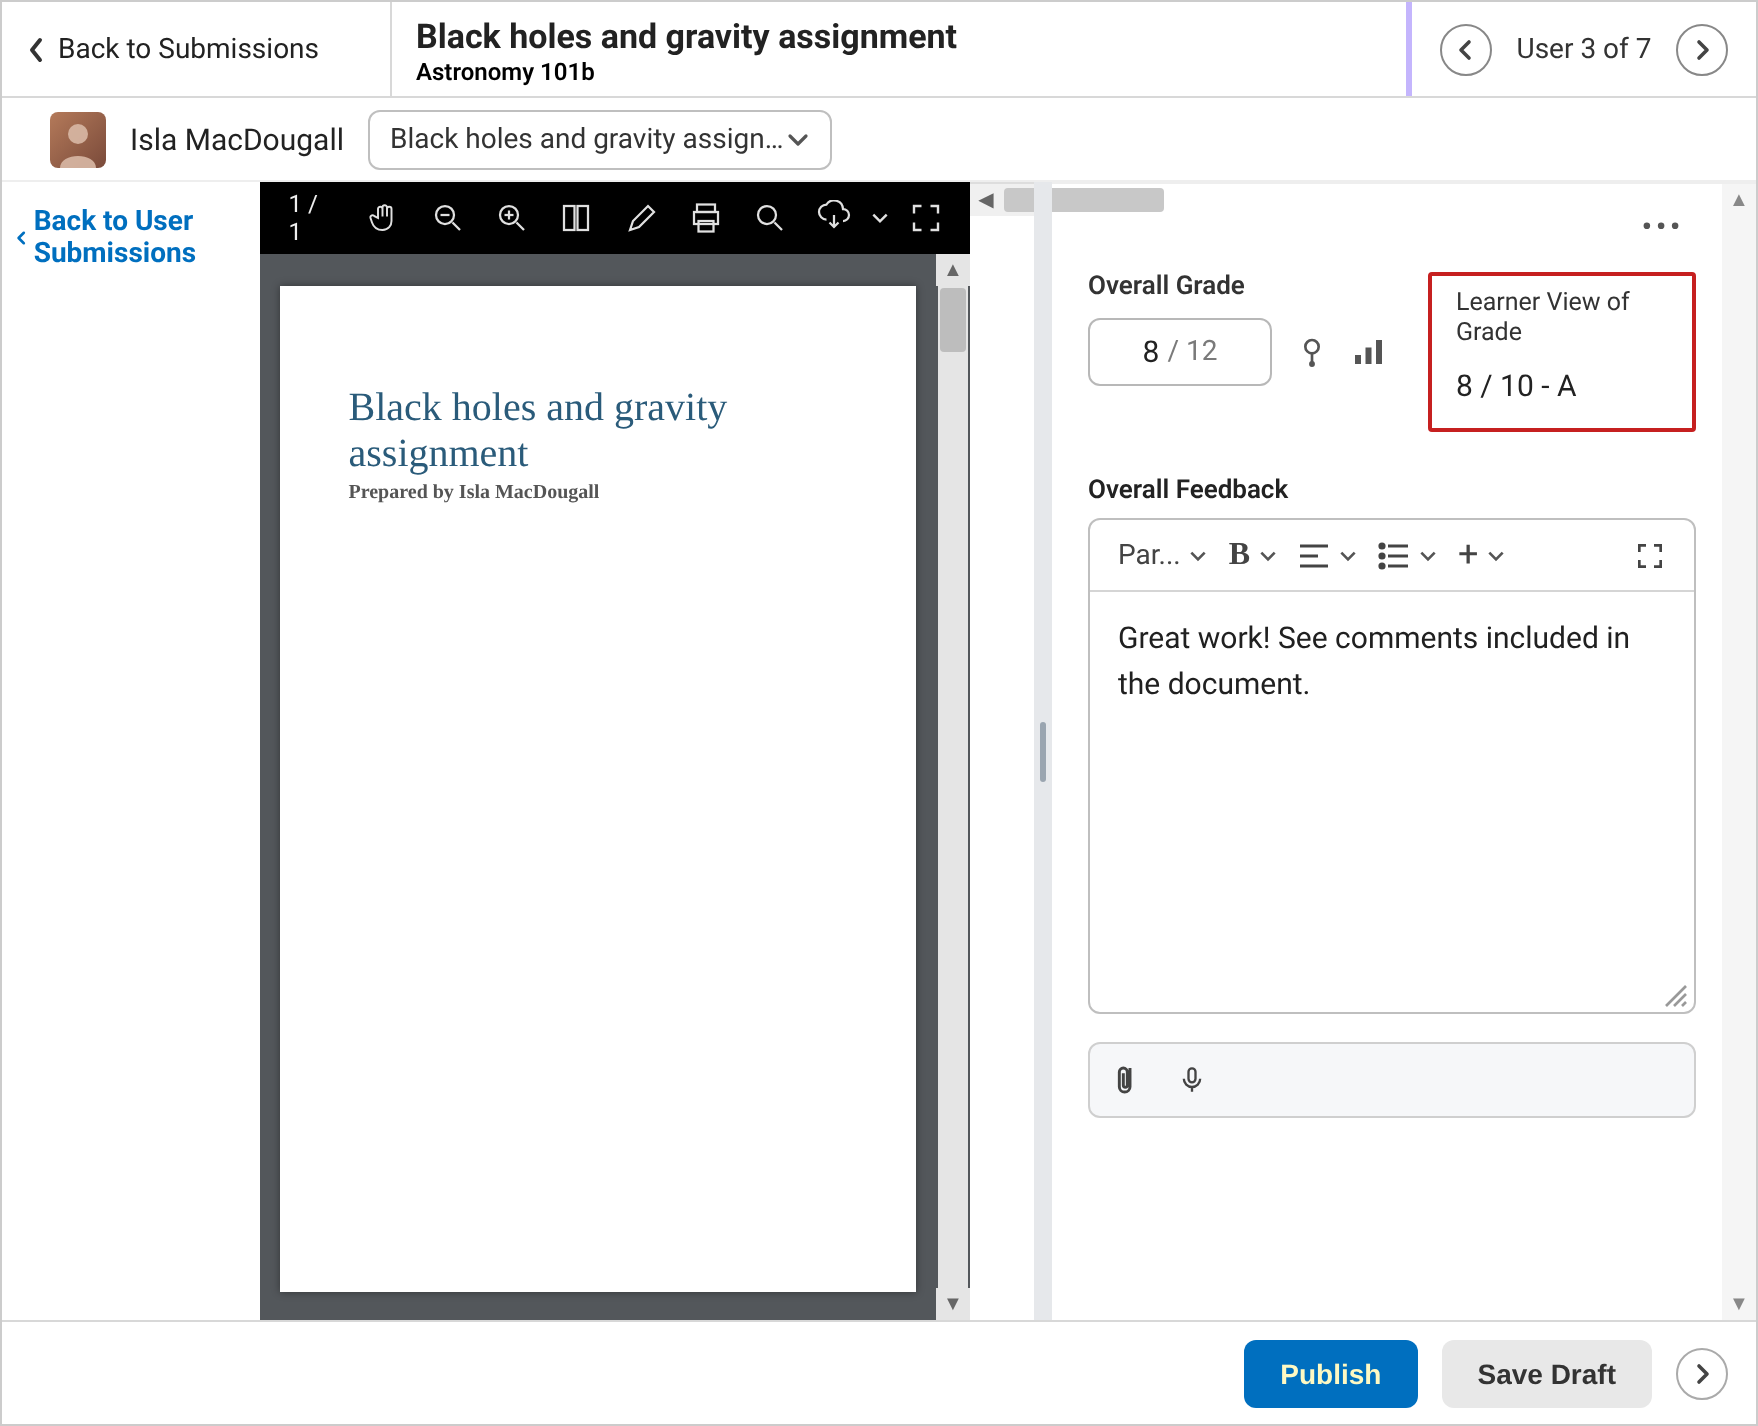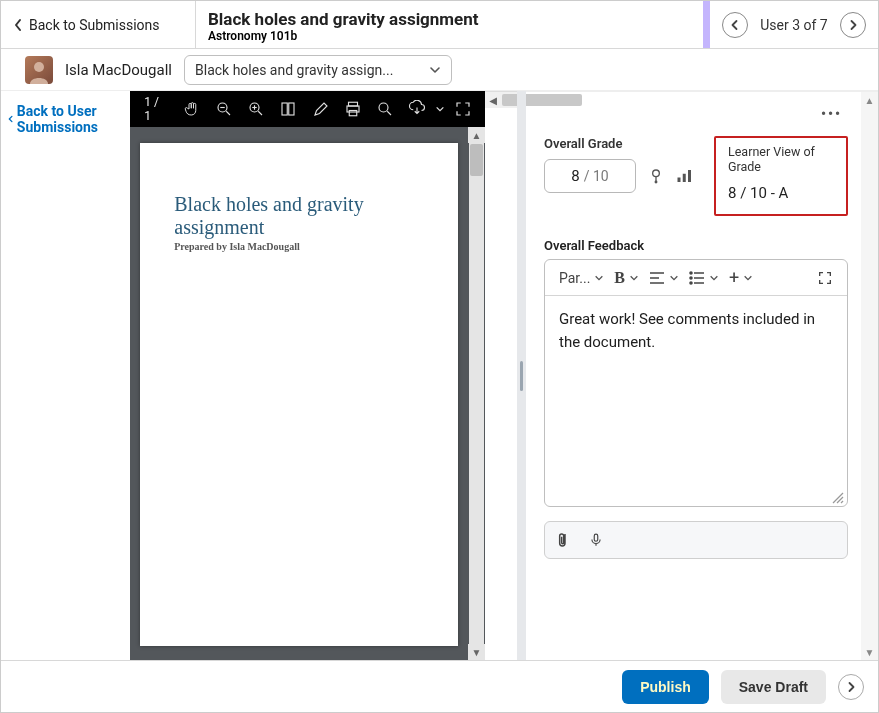--- a/index.html
+++ b/index.html
@@ -6,31 +6,31 @@
   html, body { margin:0; padding:0; font-family: -apple-system, BlinkMacSystemFont, "Segoe UI", Roboto, Arial, sans-serif; font-size:14px; color:#222; background:#fff; }
   .app { width:879px; height:713px; border:1px solid #ccc; display:flex; flex-direction:column; position:relative; overflow:hidden; }
 
   
   .header { display:flex; border-bottom:1px solid #d8d8d8; height:48px; }
   .header-left { width:195px; border-right:1px solid #d8d8d8; display:flex; align-items:center; padding-left:12px; cursor:pointer; }
   .header-left .chev { margin-right:6px; color:#333; }
   .header-mid { flex:1; padding:6px 12px 2px; display:flex; flex-direction:column; justify-content:center; }
   .header-title { font-weight:700; font-size:17px; line-height:1.1; }
   .header-sub { font-size:12px; font-weight:600; color:#000000; }
-  .header-right { width:175px; border-left:7px solid #c4b5fd; display:flex; align-items:center; justify-content:center; gap:12px; }
+  .header-right { width:175px; border-left:3px solid #c4b5fd; display:flex; align-items:center; justify-content:center; gap:12px; }
   .circle-btn { width:26px; height:26px; border:1.5px solid #888; border-radius:50%; display:flex; align-items:center; justify-content:center; cursor:pointer; background:#fff; }
   .circle-btn svg { stroke:#444; }
   .user-count { font-size:14px; color:#333; }
 
   
   .user-row { height:42px; display:flex; align-items:center; padding:0 12px 0 24px; gap:12px; border-bottom:1px solid #eee; }
   .avatar { width:28px; height:28px; border-radius:4px; background:linear-gradient(135deg,#b47a5a 0%,#7a4a3a 100%); display:flex; align-items:center; justify-content:center; font-size:11px; color:#fff; overflow:hidden; }
   .avatar svg{opacity:.9}
   .user-name { font-size:15px; }
-  .assignment-select { border:1px solid #bfbfbf; border-radius:6px; height:30px; width:268px; display:flex; align-items:center; padding:0 10px; justify-content:space-between; cursor:pointer; background:#fff; }
+  .assignment-select { border:1px solid #bfbfbf; border-radius:6px; height:30px; width:232px; display:flex; align-items:center; padding:0 10px; justify-content:space-between; cursor:pointer; background:#fff; }
   .assignment-select span { overflow:hidden; text-overflow:ellipsis; white-space:nowrap; font-size:14px; color:#333; }
 
   
   .main { flex:1; display:flex; min-height:0; position:relative; }
   .left-pane { width:516px; display:flex; flex-direction:row; min-height:0; }
   .right-pane { flex:1; display:flex; flex-direction:column; min-height:0; position:relative; border-top:1px solid #eee; }
   .splitter { width:9px; background:#e6e8eb; position:relative; }
   .splitter::after{content:"";position:absolute;left:3px;top:50%;width:3px;height:30px;background:#9aa5b0;border-radius:2px;transform:translateY(-50%);}
 
   .back-link { padding:12px 6px; }
@@ -259,21 +259,21 @@
     <div class="right-pane">
       <div class="right-content">
         <div class="kebab">•••</div>
 
         <div class="grade-row">
           <div class="grade-col" style="flex:1">
             <div class="grade-label">Overall Grade</div>
             <div class="grade-input-row">
               <div class="grade-box">
                 <span class="score">8</span>
-                <span class="max">/ 10</span>
+                <span class="max">/ 12</span>
               </div>
               <span class="small-icon" title="Hint">
                 <svg width="16" height="16" viewBox="0 0 24 24" fill="none" stroke="#555" stroke-width="2">
                     <circle cx="12" cy="8" r="5"></circle>
                     <line x1="12" y1="13" x2="12" y2="20"></line>
                     <circle cx="12" cy="21" r="1.2" fill="#555"></circle>
                   </svg>
               </span>
               <span class="small-icon" title="Stats">
                 <svg width="18" height="16" viewBox="0 0 24 20" fill="#555">

